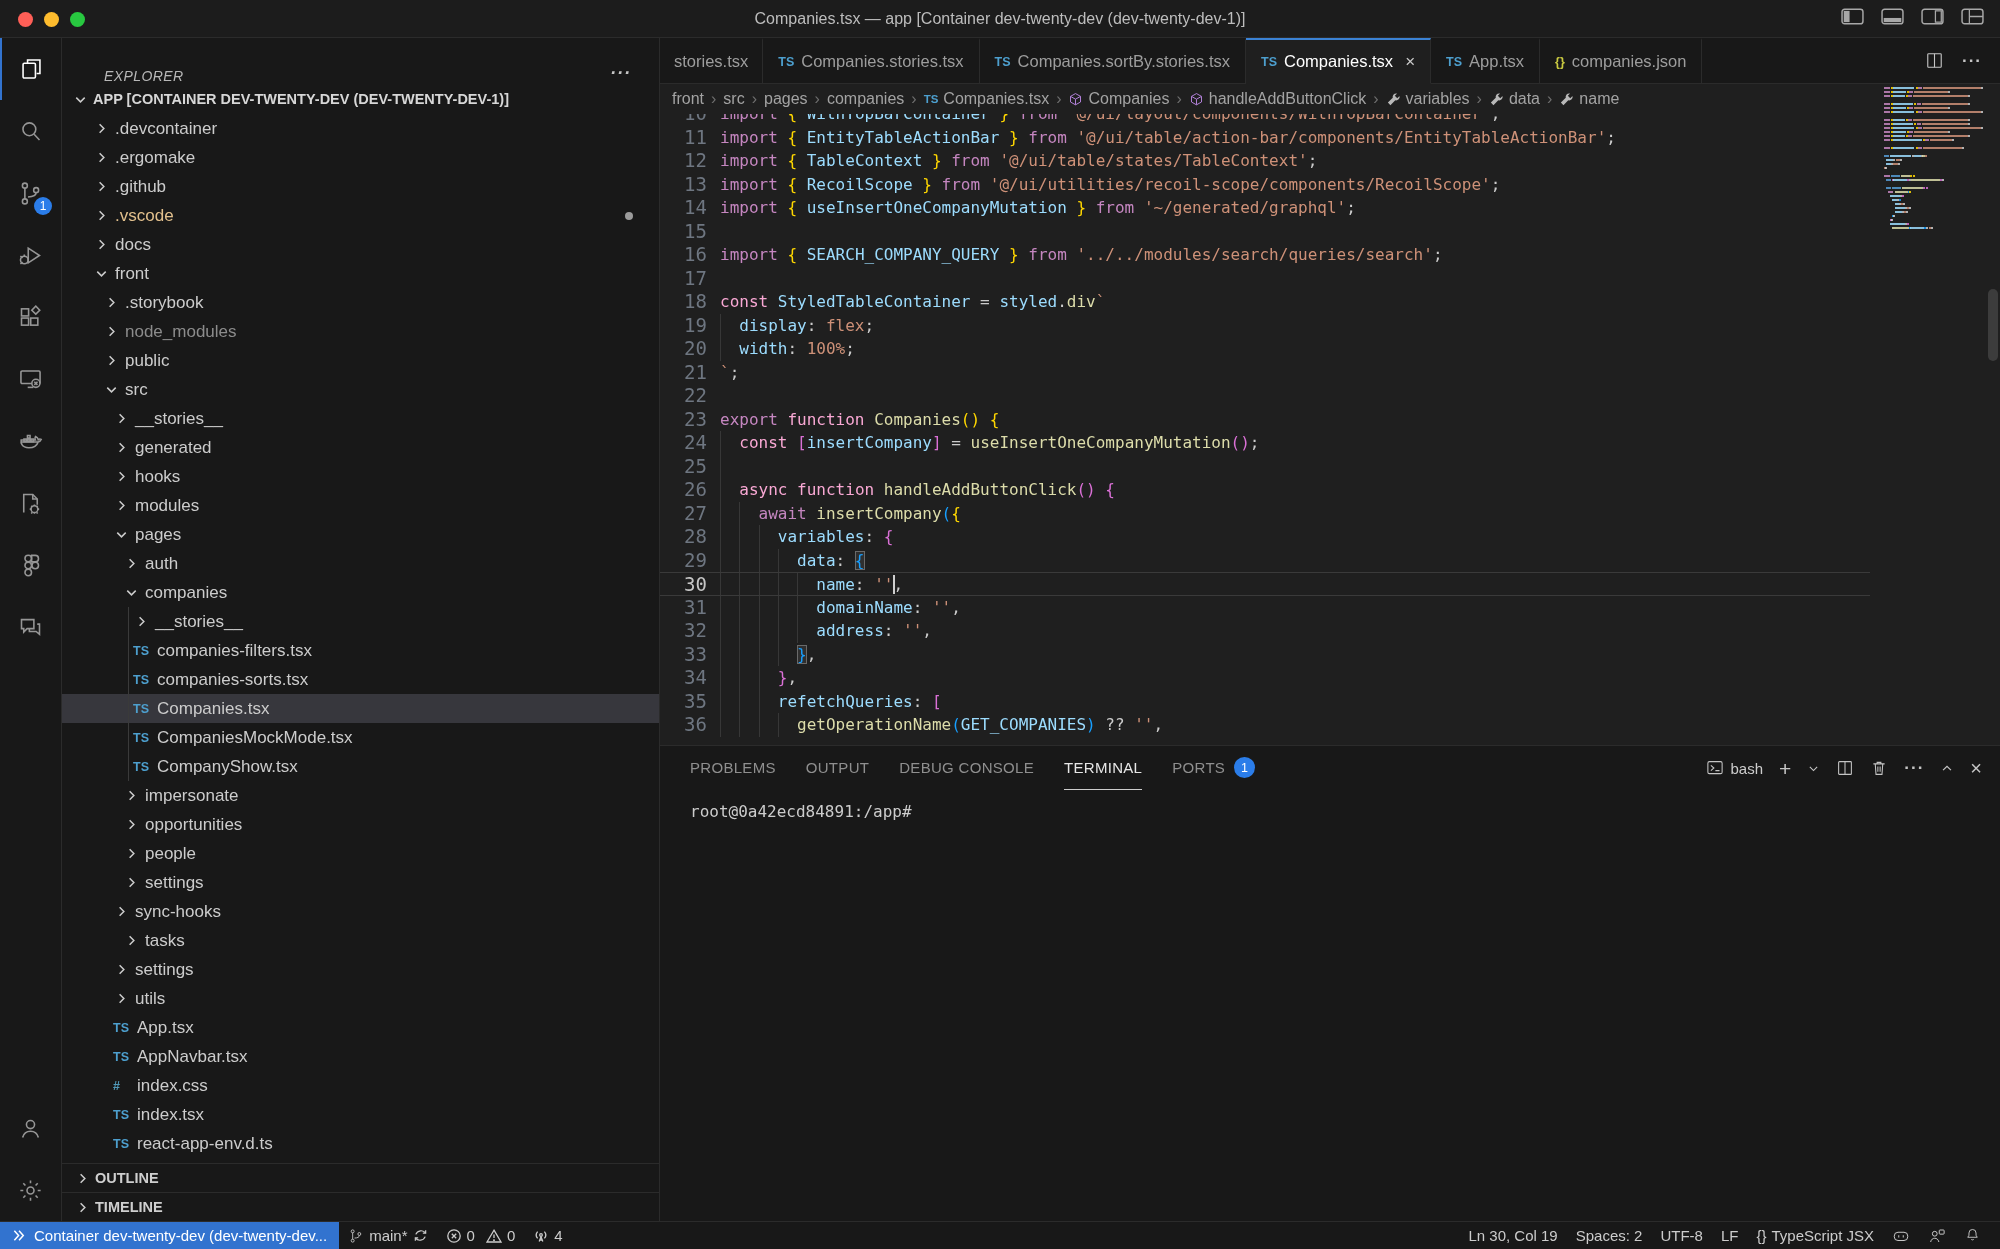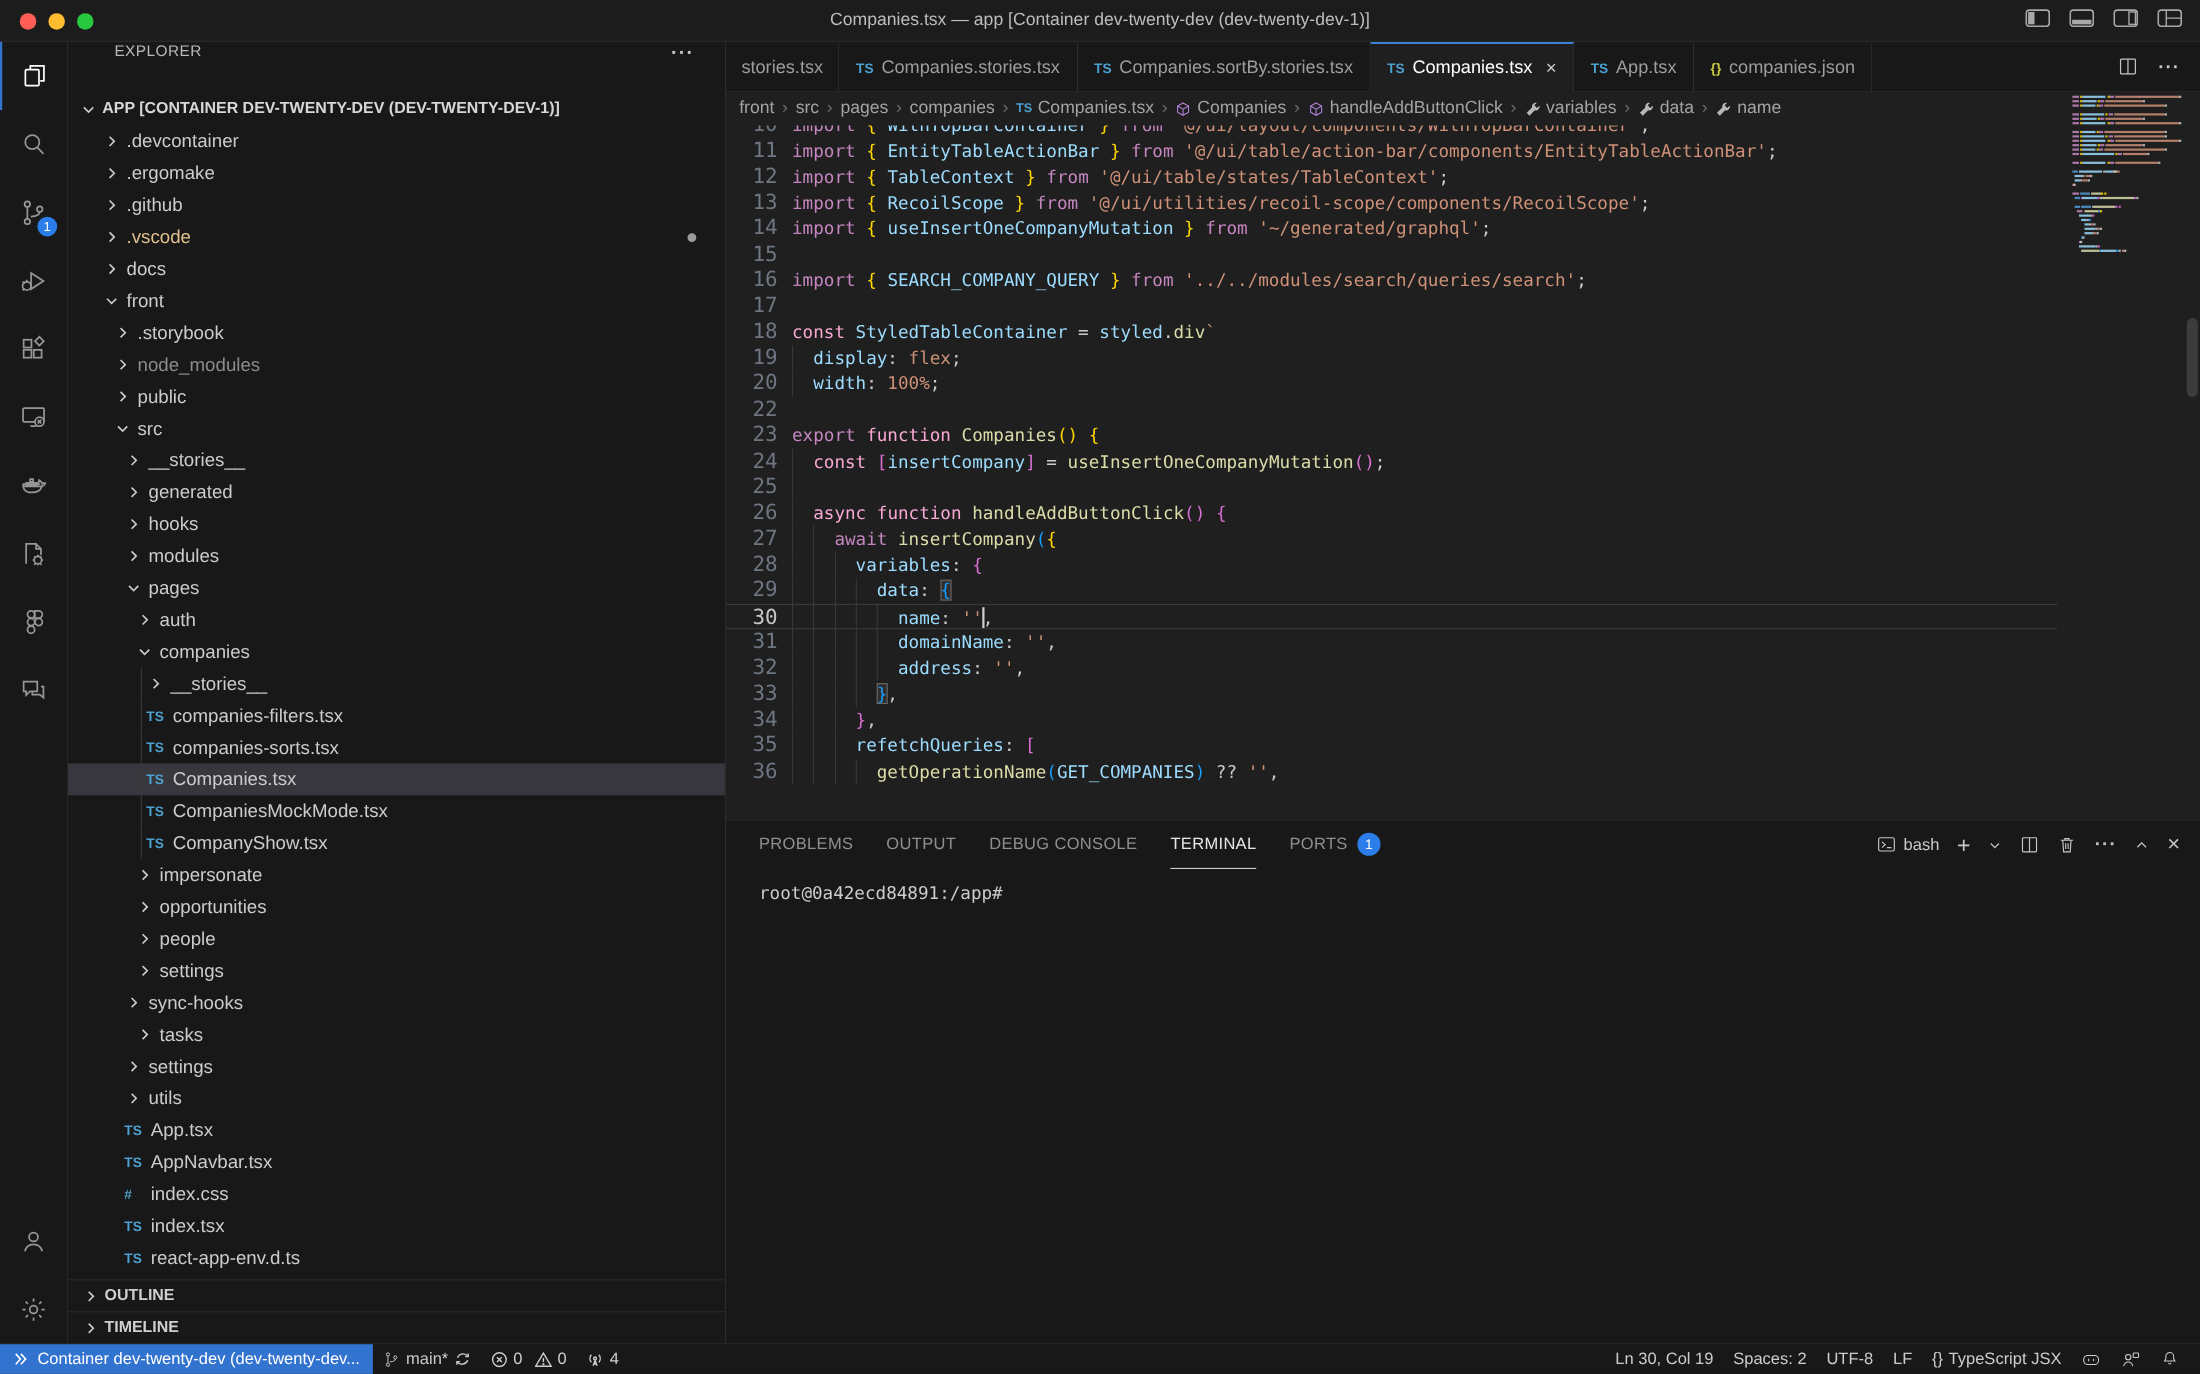--- a/index.html
+++ b/index.html
@@ -24,21 +24,21 @@
   .ab-item { height:62px; display:flex; align-items:center; justify-content:center; position:relative; }
   .ab-item.active { border-left:2px solid #3273cf; }
   .ab-item.active svg { stroke:#ffffff; }
   .ab-item svg { stroke:#969696; fill:none; stroke-width:1.4; }
   .ab-badge { position:absolute; right:9px; bottom:9px; min-width:18px; height:18px; border-radius:9px;
               background:#2b7de9; color:#fff; font-size:12px; display:flex; align-items:center; justify-content:center; }
   .ab-spacer { flex:1; }
 
   
   .sidebar { width:598px; background:#181818; border-right:1px solid #2b2b2b; display:flex; flex-direction:column; font-size:17px; }
-  .sb-header { height:46px; display:flex; align-items:flex-start; padding:0 28px 0 42px; }
+  .sb-header { height:46px; display:flex; align-items:flex-end; padding:0 28px 0 42px;font-style:italic; }
   .sb-title { font-size:14px; color:#b8b8b8; letter-spacing:.4px; }
   .sb-more { margin-left:auto; color:#c5c5c5; font-size:18px; font-weight:bold; letter-spacing:1px; cursor:pointer; }
   .sb-section { height:30px; display:flex; align-items:center; padding-left:10px; font-weight:bold; font-size:14.5px; color:#d7d7d7; }
   .sb-section .chev { margin-right:4px; }
   .tree { position:relative; }
   .trow { display:flex; align-items:center; height:29px; position:relative; cursor:pointer; white-space:nowrap; }
   .trow.sel { background:#37373d; }
   .chev { width:17px; height:17px; flex:0 0 17px; display:flex; align-items:center; justify-content:center; }
   .chev svg { stroke:#cccccc; fill:none; stroke-width:1.6; }
   .fico { width:19px; flex:0 0 19px; font-weight:bold; font-size:12.5px; color:#4d9fce; font-family:"Liberation Sans",sans-serif; }
@@ -685,20 +685,24 @@
               <span class="ln">18</span>
               <span class="lt"><span class="tk-kw">const</span><span class="tk-fg"> </span><span class="tk-var">StyledTableContainer</span><span class="tk-fg"> = </span><span class="tk-var">styled</span><span class="tk-fg">.</span><span class="tk-fn">div</span><span class="tk-str">`</span></span>
             </div>
             <div class="cl">
               <span class="ln">19</span>
               <span class="lt"><span class="ig" style="left: 0ch;"></span><span class="tk-fg">  </span><span class="tk-var">display</span><span class="tk-fg">: </span><span class="tk-str">flex</span><span class="tk-fg">;</span></span>
             </div>
             <div class="cl">
               <span class="ln">20</span>
               <span class="lt"><span class="ig" style="left: 0ch;"></span><span class="tk-fg">  </span><span class="tk-var">width</span><span class="tk-fg">: </span><span class="tk-str">100%</span><span class="tk-fg">;</span></span>
+            </div>
+            <div class="cl">
+              <span class="ln">21</span>
+              <span class="lt"><span class="tk-str">`</span><span class="tk-fg">;</span></span>
             </div>
             <div class="cl">
               <span class="ln">22</span>
               <span class="lt"></span>
             </div>
             <div class="cl">
               <span class="ln">23</span>
               <span class="lt"><span class="tk-ctrl">export</span><span class="tk-fg"> </span><span class="tk-kw">function</span><span class="tk-fg"> </span><span class="tk-fn">Companies</span><span class="tk-b1">()</span><span class="tk-fg"> </span><span class="tk-b1">{</span></span>
             </div>
             <div class="cl">

